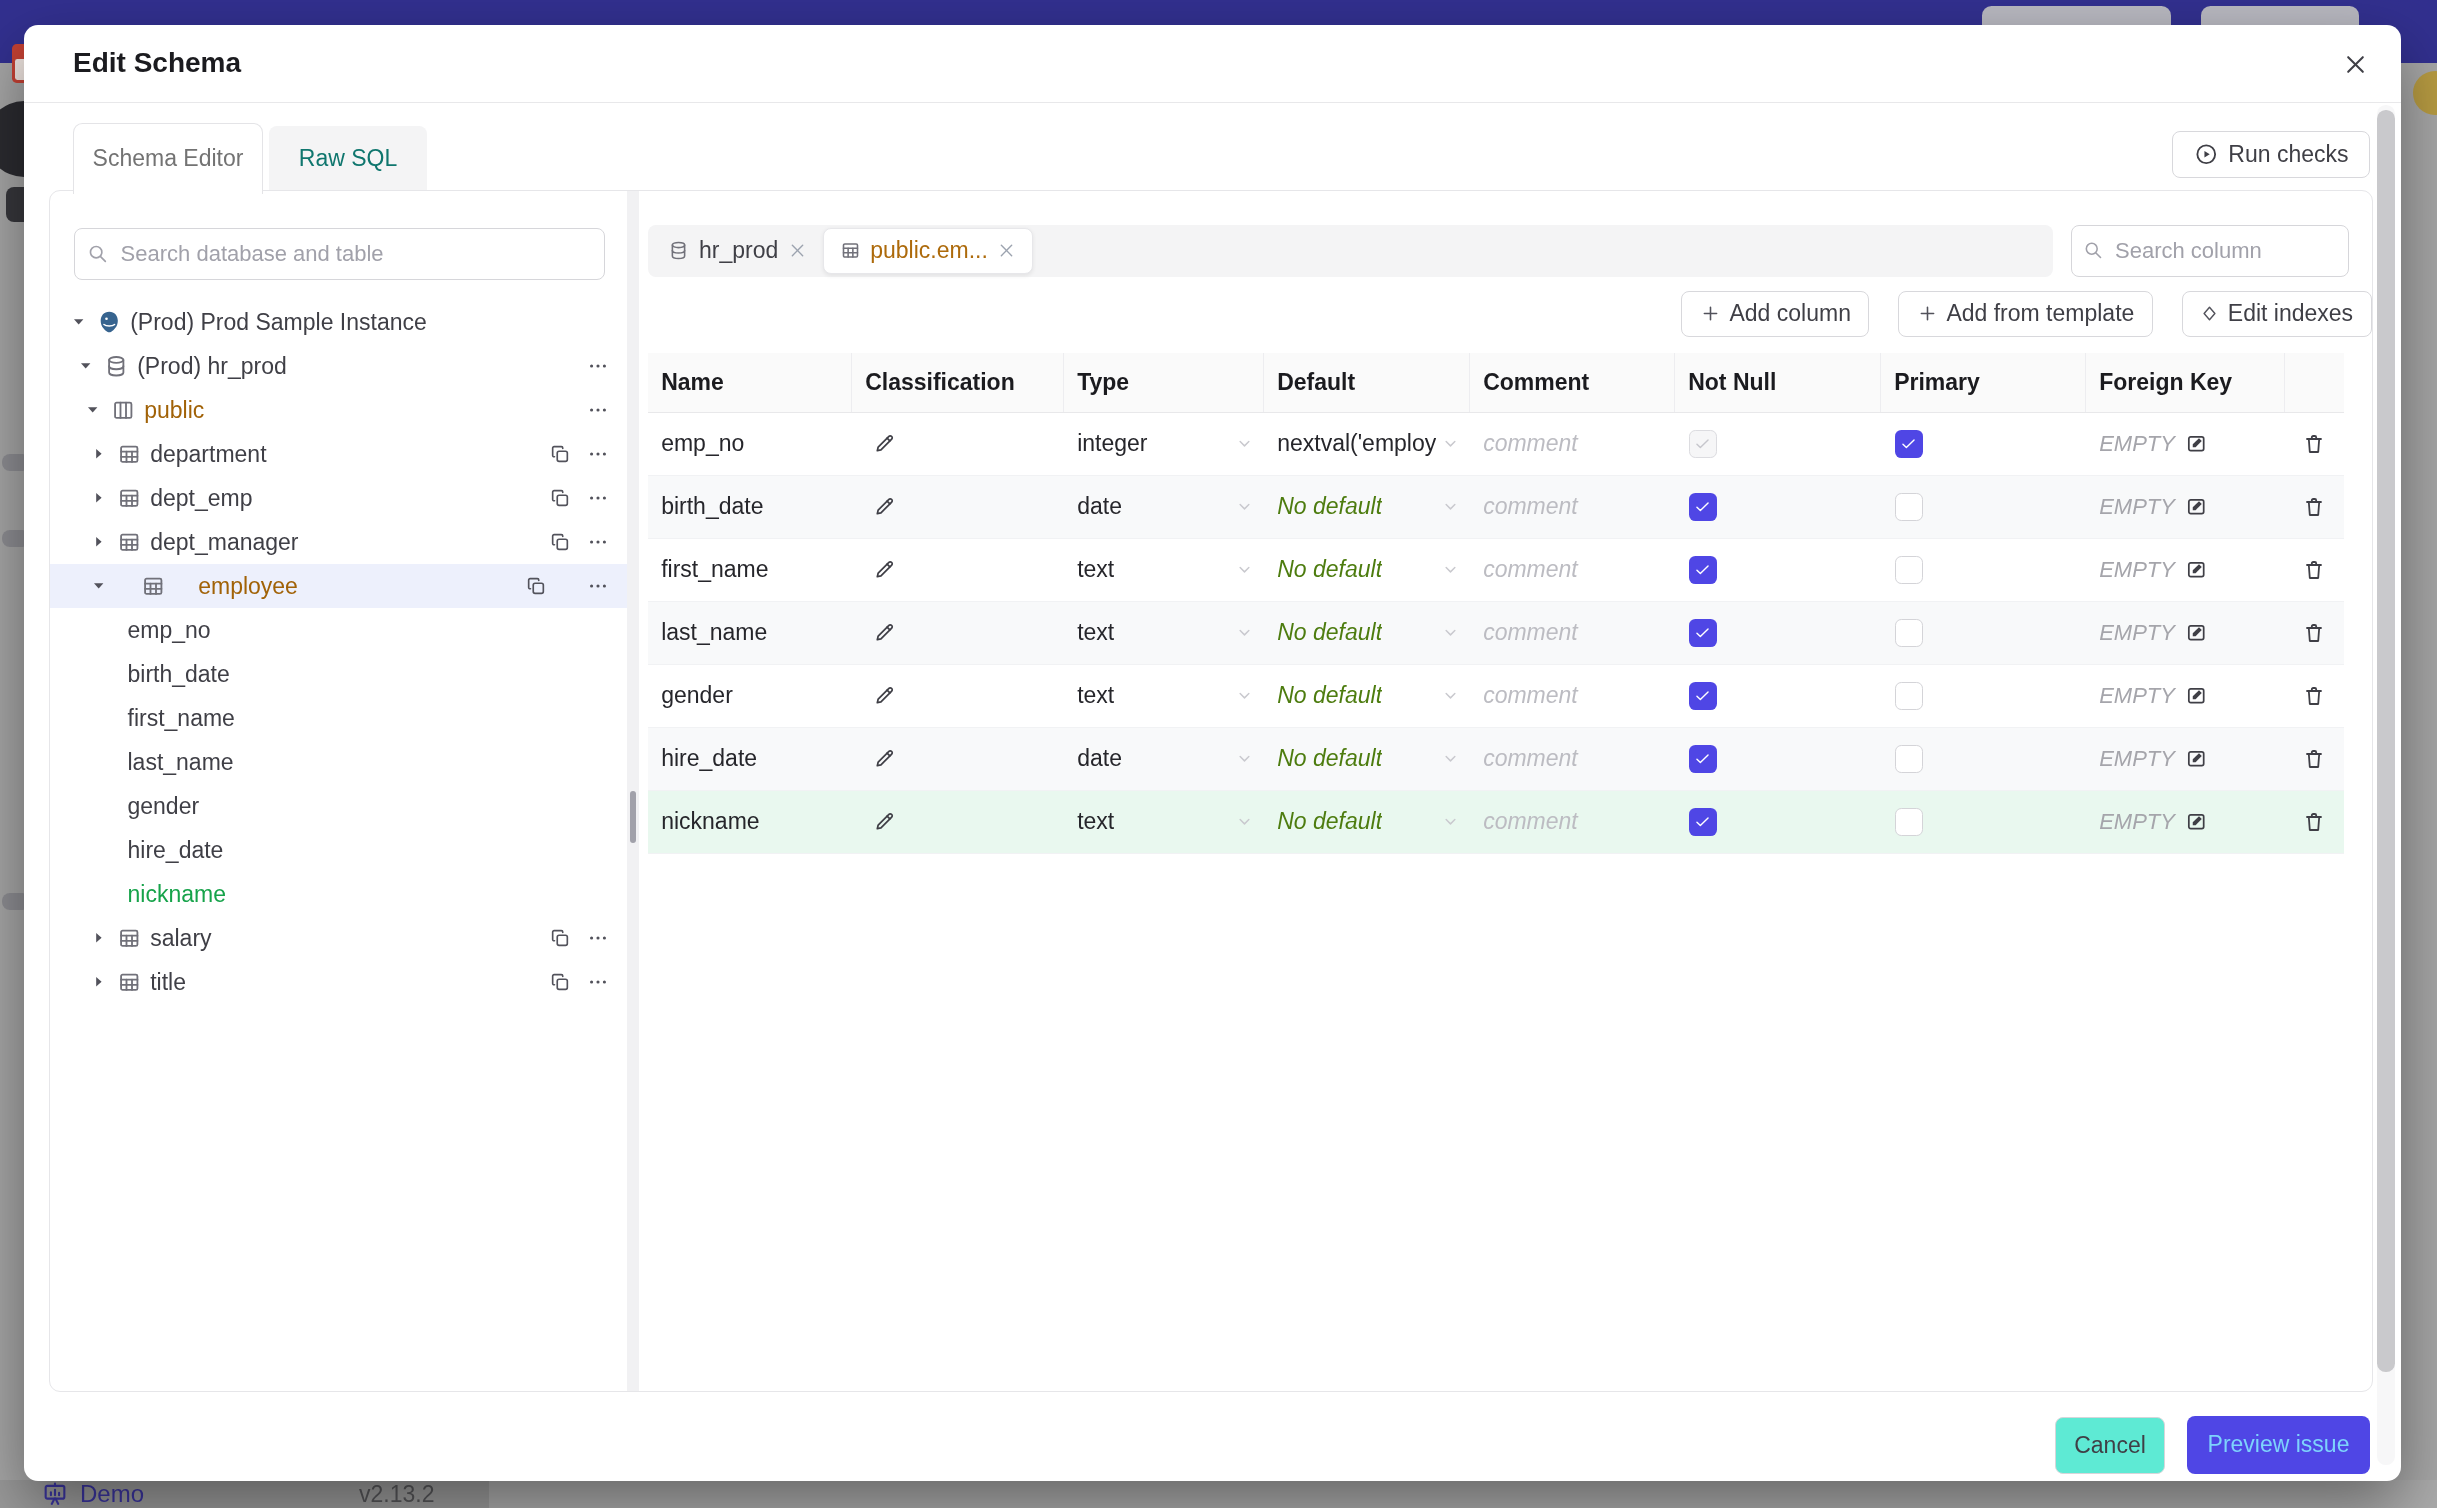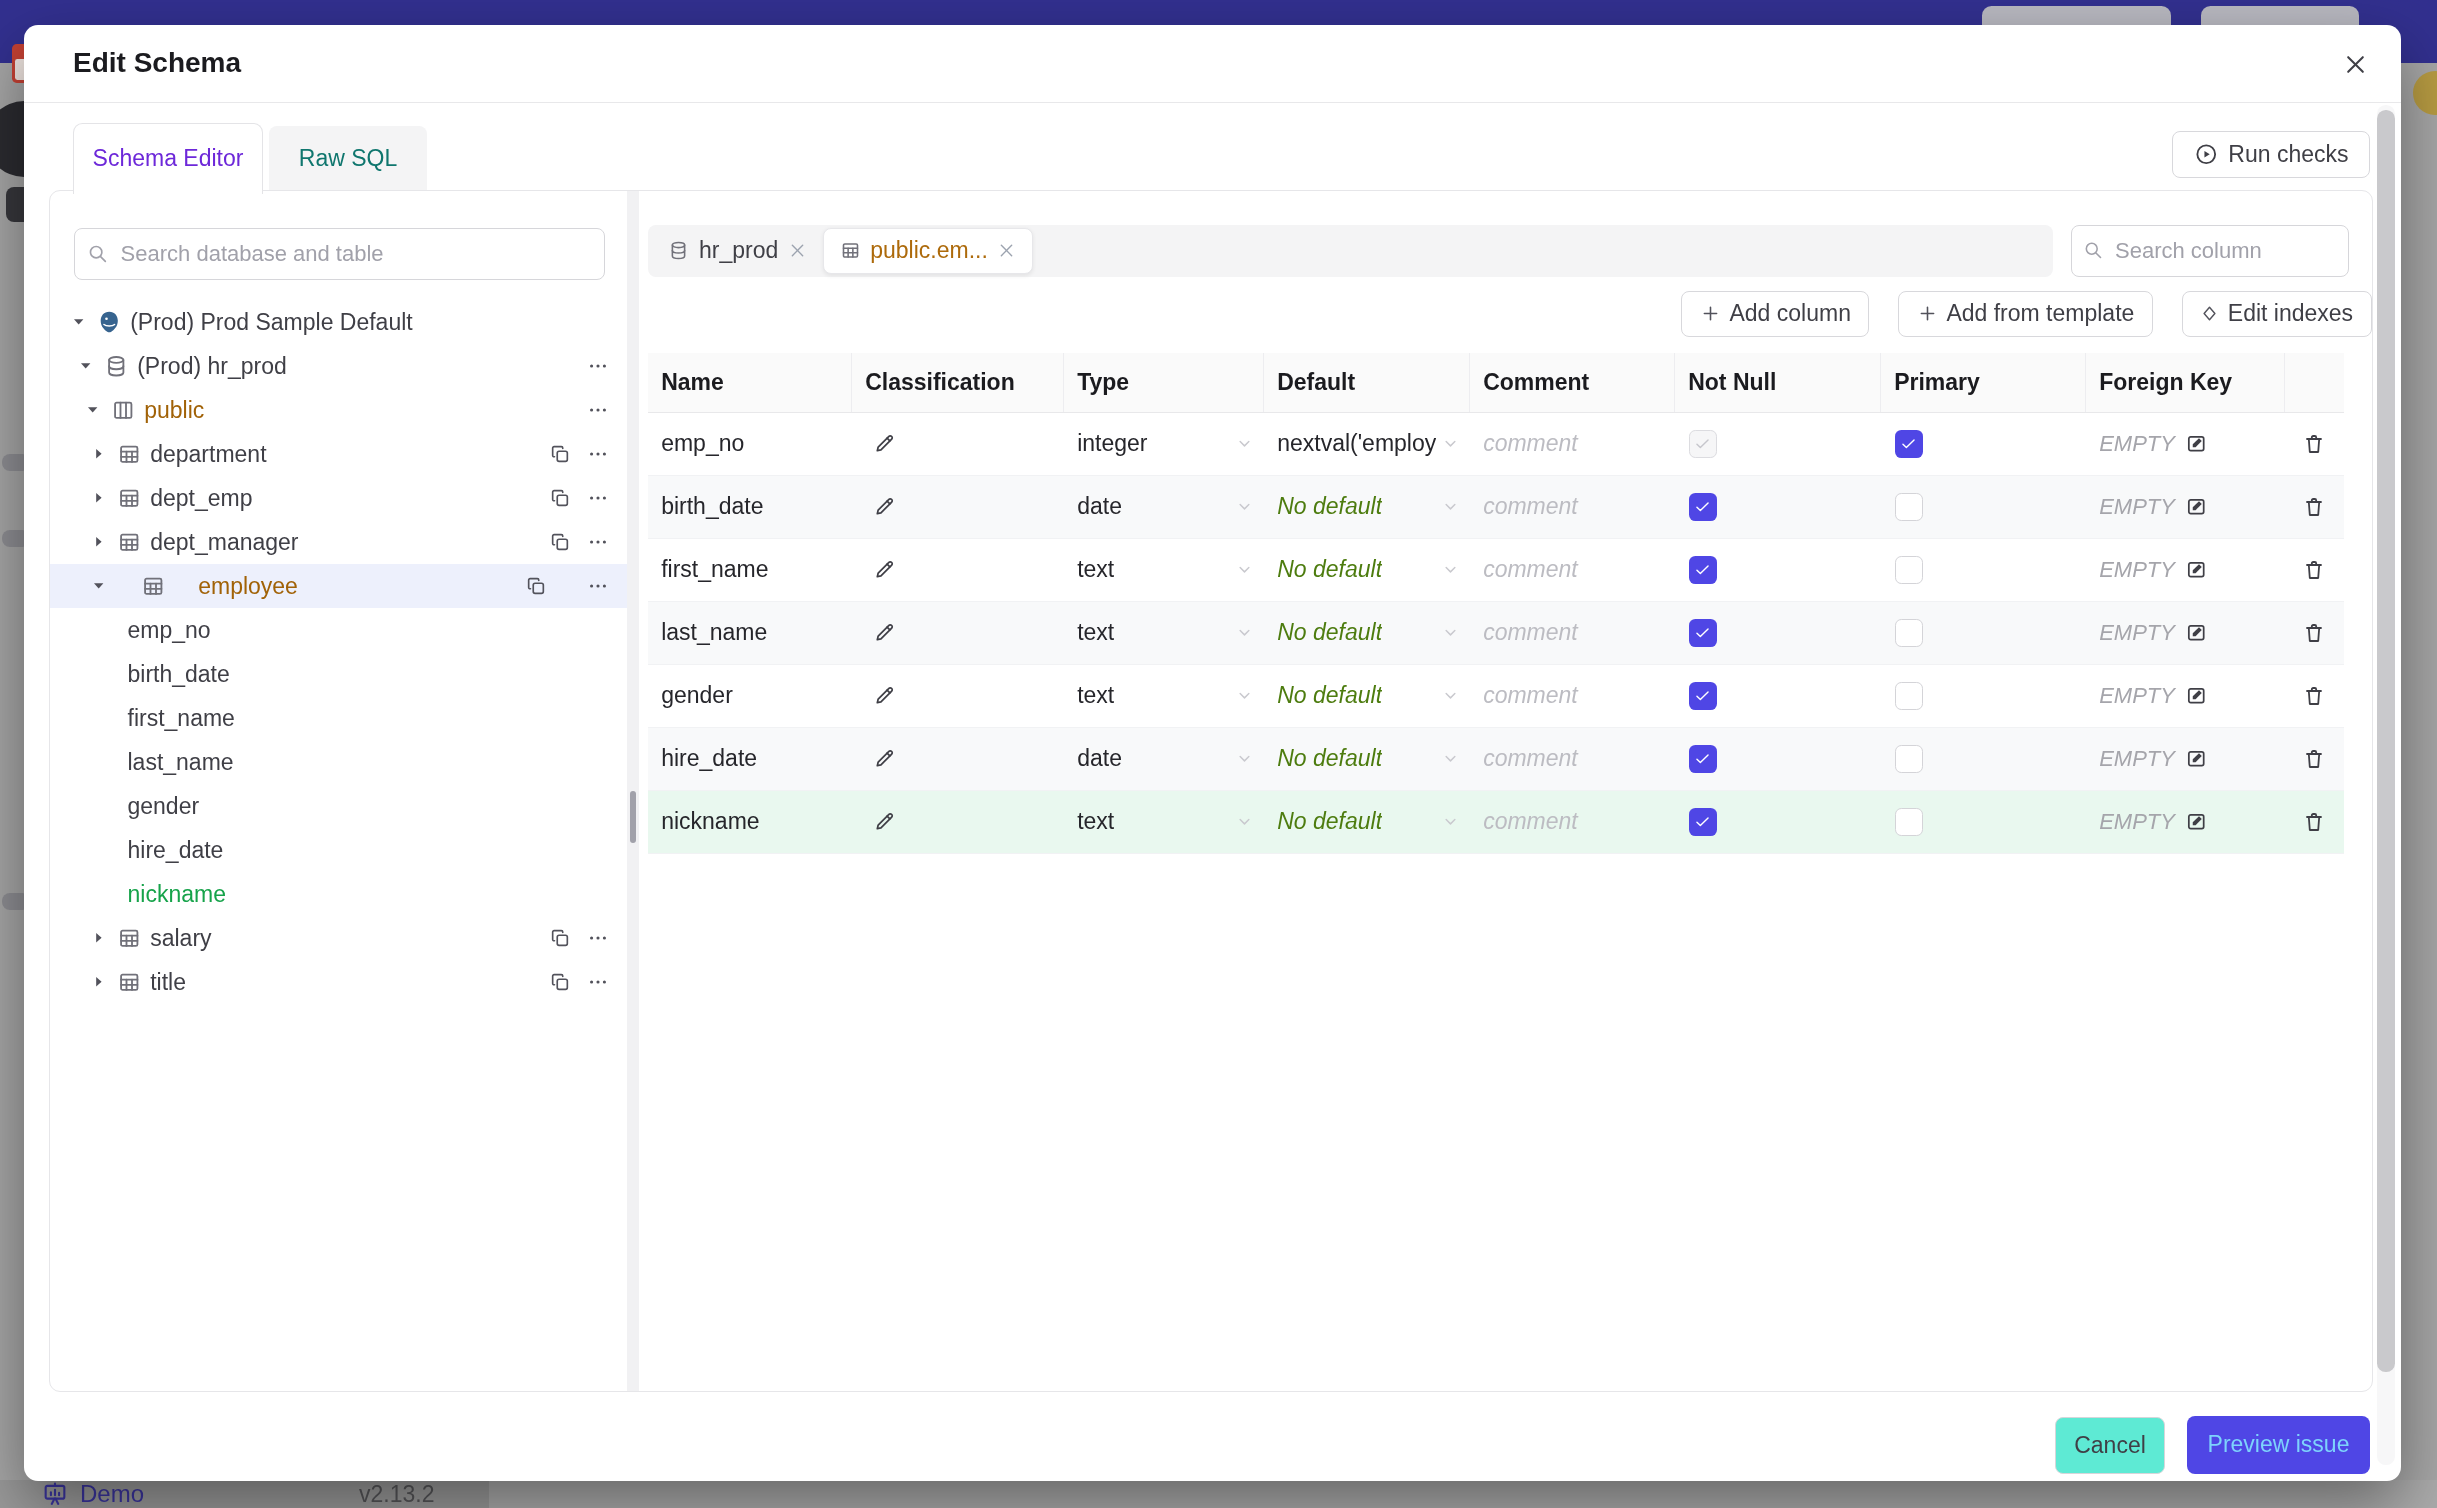--- a/index.html
+++ b/index.html
@@ -31,21 +31,21 @@
   .m-title{position:absolute;left:49px;top:0;height:77px;display:flex;align-items:center;
     font-size:28px;font-weight:600;color:#1b1b1f;}
   .m-close{position:absolute;right:28px;top:22px;width:35px;height:35px;display:flex;align-items:center;
     justify-content:center;color:#3f3f46;cursor:pointer;background:none;border:none;padding:0;}
   .m-close svg{width:27px;height:27px;stroke-width:2;}
 
   .m-tabs{position:relative;height:88px;}
   .tab{position:absolute;display:flex;align-items:center;justify-content:center;
     font-size:23px;cursor:pointer;}
   .tab.active{left:49px;top:20px;width:188px;height:70px;background:#fff;border:1.6px solid #e4e4e7;
-    border-bottom:none;border-radius:9.5px 9.5px 0 0;color:#6d28d9;z-index:2;}
+    border-bottom:none;border-radius:9.5px 9.5px 0 0;color:#737373;z-index:2;}
   .tab.inactive{left:245px;top:23px;width:158px;height:65px;background:#f4f4f5;
     border-radius:8px 8px 0 0;color:#0f766e;}
   .run-checks{position:absolute;right:31px;top:28px;height:47px;padding:0 20.5px;display:flex;
     align-items:center;gap:10.3px;border:1.6px solid #d8d8dc;border-radius:8px;background:#fff;
     font-size:23px;color:#3f3f46;font-weight:500;cursor:pointer;}
   .run-checks svg{width:24.5px;height:24.5px;color:#3f3f46;}
 
   
   .card{position:absolute;left:24.5px;top:165px;width:2322px;height:1200px;border:1.6px solid #e6e6e9;
     border-radius:11px;display:flex;overflow:hidden;background:#fff;}
@@ -298,21 +298,21 @@
           <span class="caret ml0">
               <svg viewBox="0 0 22 22" width="17.4" height="17.4">
                 <use href="#i-tri-down"></use>
               </svg>
             </span>
           <span class="ticon" style="color:#37648f">
               <svg viewBox="0 0 31 31" width="24.5" height="24.5">
                 <use href="#i-postgres"></use>
               </svg>
             </span>
-          <span class="tlabel">(Prod) Prod Sample Default</span>
+          <span class="tlabel">(Prod) Prod Sample Instance</span>
         </div>
 
         <div class="trow">
           <span class="caret ml1">
               <svg viewBox="0 0 22 22" width="17.4" height="17.4">
                 <use href="#i-tri-down"></use>
               </svg>
             </span>
           <span class="ticon">
               <svg viewBox="0 0 31 31" width="24.5" height="24.5">

